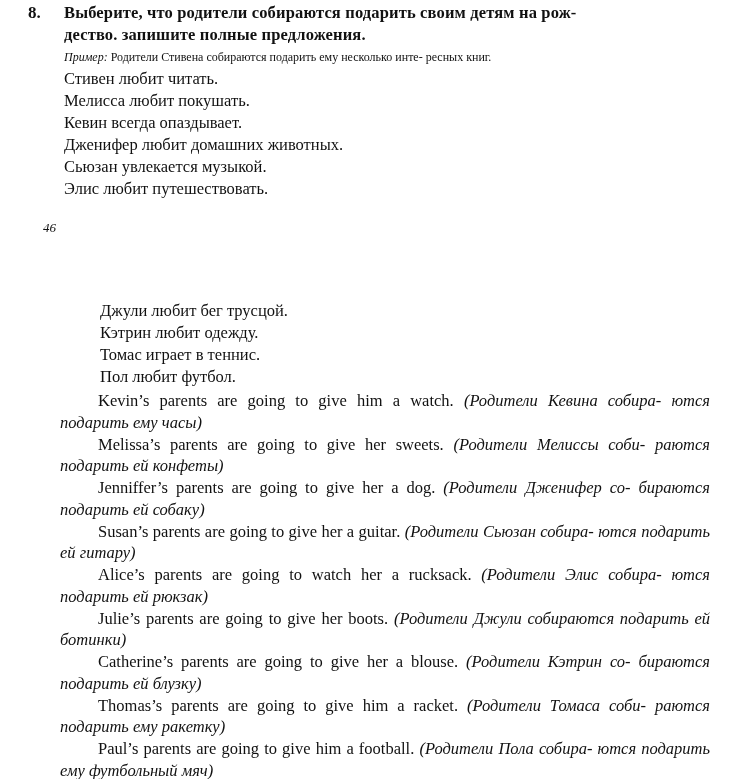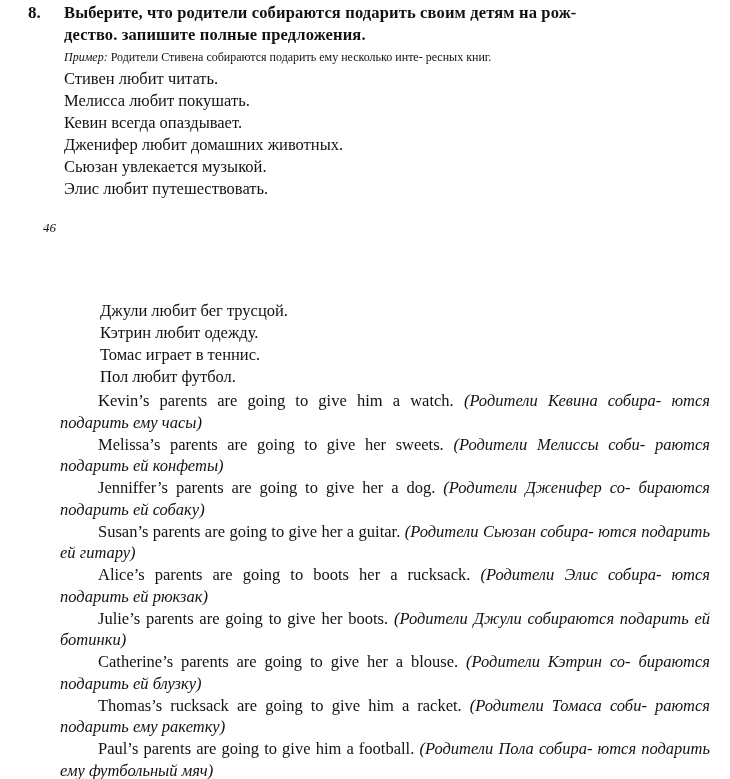--- a/index.html
+++ b/index.html
@@ -59,20 +59,20 @@
     <li>Кэтрин любит одежду.</li>
     <li>Томас играет в теннис.</li>
     <li>Пол любит футбол.</li>
   </ul>
 
   <div class="answers">
     <p class="answer"><span>Kevin’s parents are going to give him a watch. </span><span class="tr">(Родители Кевина собира- ются подарить ему часы)</span></p>
     <p class="answer"><span>Melissa’s parents are going to give her sweets. </span><span class="tr">(Родители Мелиссы соби- раются подарить ей конфеты)</span></p>
     <p class="answer"><span>Jenniffer’s parents are going to give her a dog. </span><span class="tr">(Родители Дженифер со- бираются подарить ей собаку)</span></p>
     <p class="answer"><span>Susan’s parents are going to give her a guitar. </span><span class="tr">(Родители Сьюзан собира- ются подарить ей гитару)</span></p>
-    <p class="answer"><span>Alice’s parents are going to boots her a rucksack. </span><span class="tr">(Родители Элис собира- ются подарить ей рюкзак)</span></p>
+    <p class="answer"><span>Alice’s parents are going to watch her a rucksack. </span><span class="tr">(Родители Элис собира- ются подарить ей рюкзак)</span></p>
     <p class="answer"><span>Julie’s parents are going to give her boots. </span><span class="tr">(Родители Джули собираются подарить ей ботинки)</span></p>
     <p class="answer"><span>Catherine’s parents are going to give her a blouse. </span><span class="tr">(Родители Кэтрин со- бираются подарить ей блузку)</span></p>
-    <p class="answer"><span>Thomas’s rucksack are going to give him a racket. </span><span class="tr">(Родители Томаса соби- раются подарить ему ракетку)</span></p>
+    <p class="answer"><span>Thomas’s parents are going to give him a racket. </span><span class="tr">(Родители Томаса соби- раются подарить ему ракетку)</span></p>
     <p class="answer"><span>Paul’s parents are going to give him a football. </span><span class="tr">(Родители Пола собира- ются подарить ему футбольный мяч)</span></p>
   </div>
 
 </div>
 
 </body></html>

